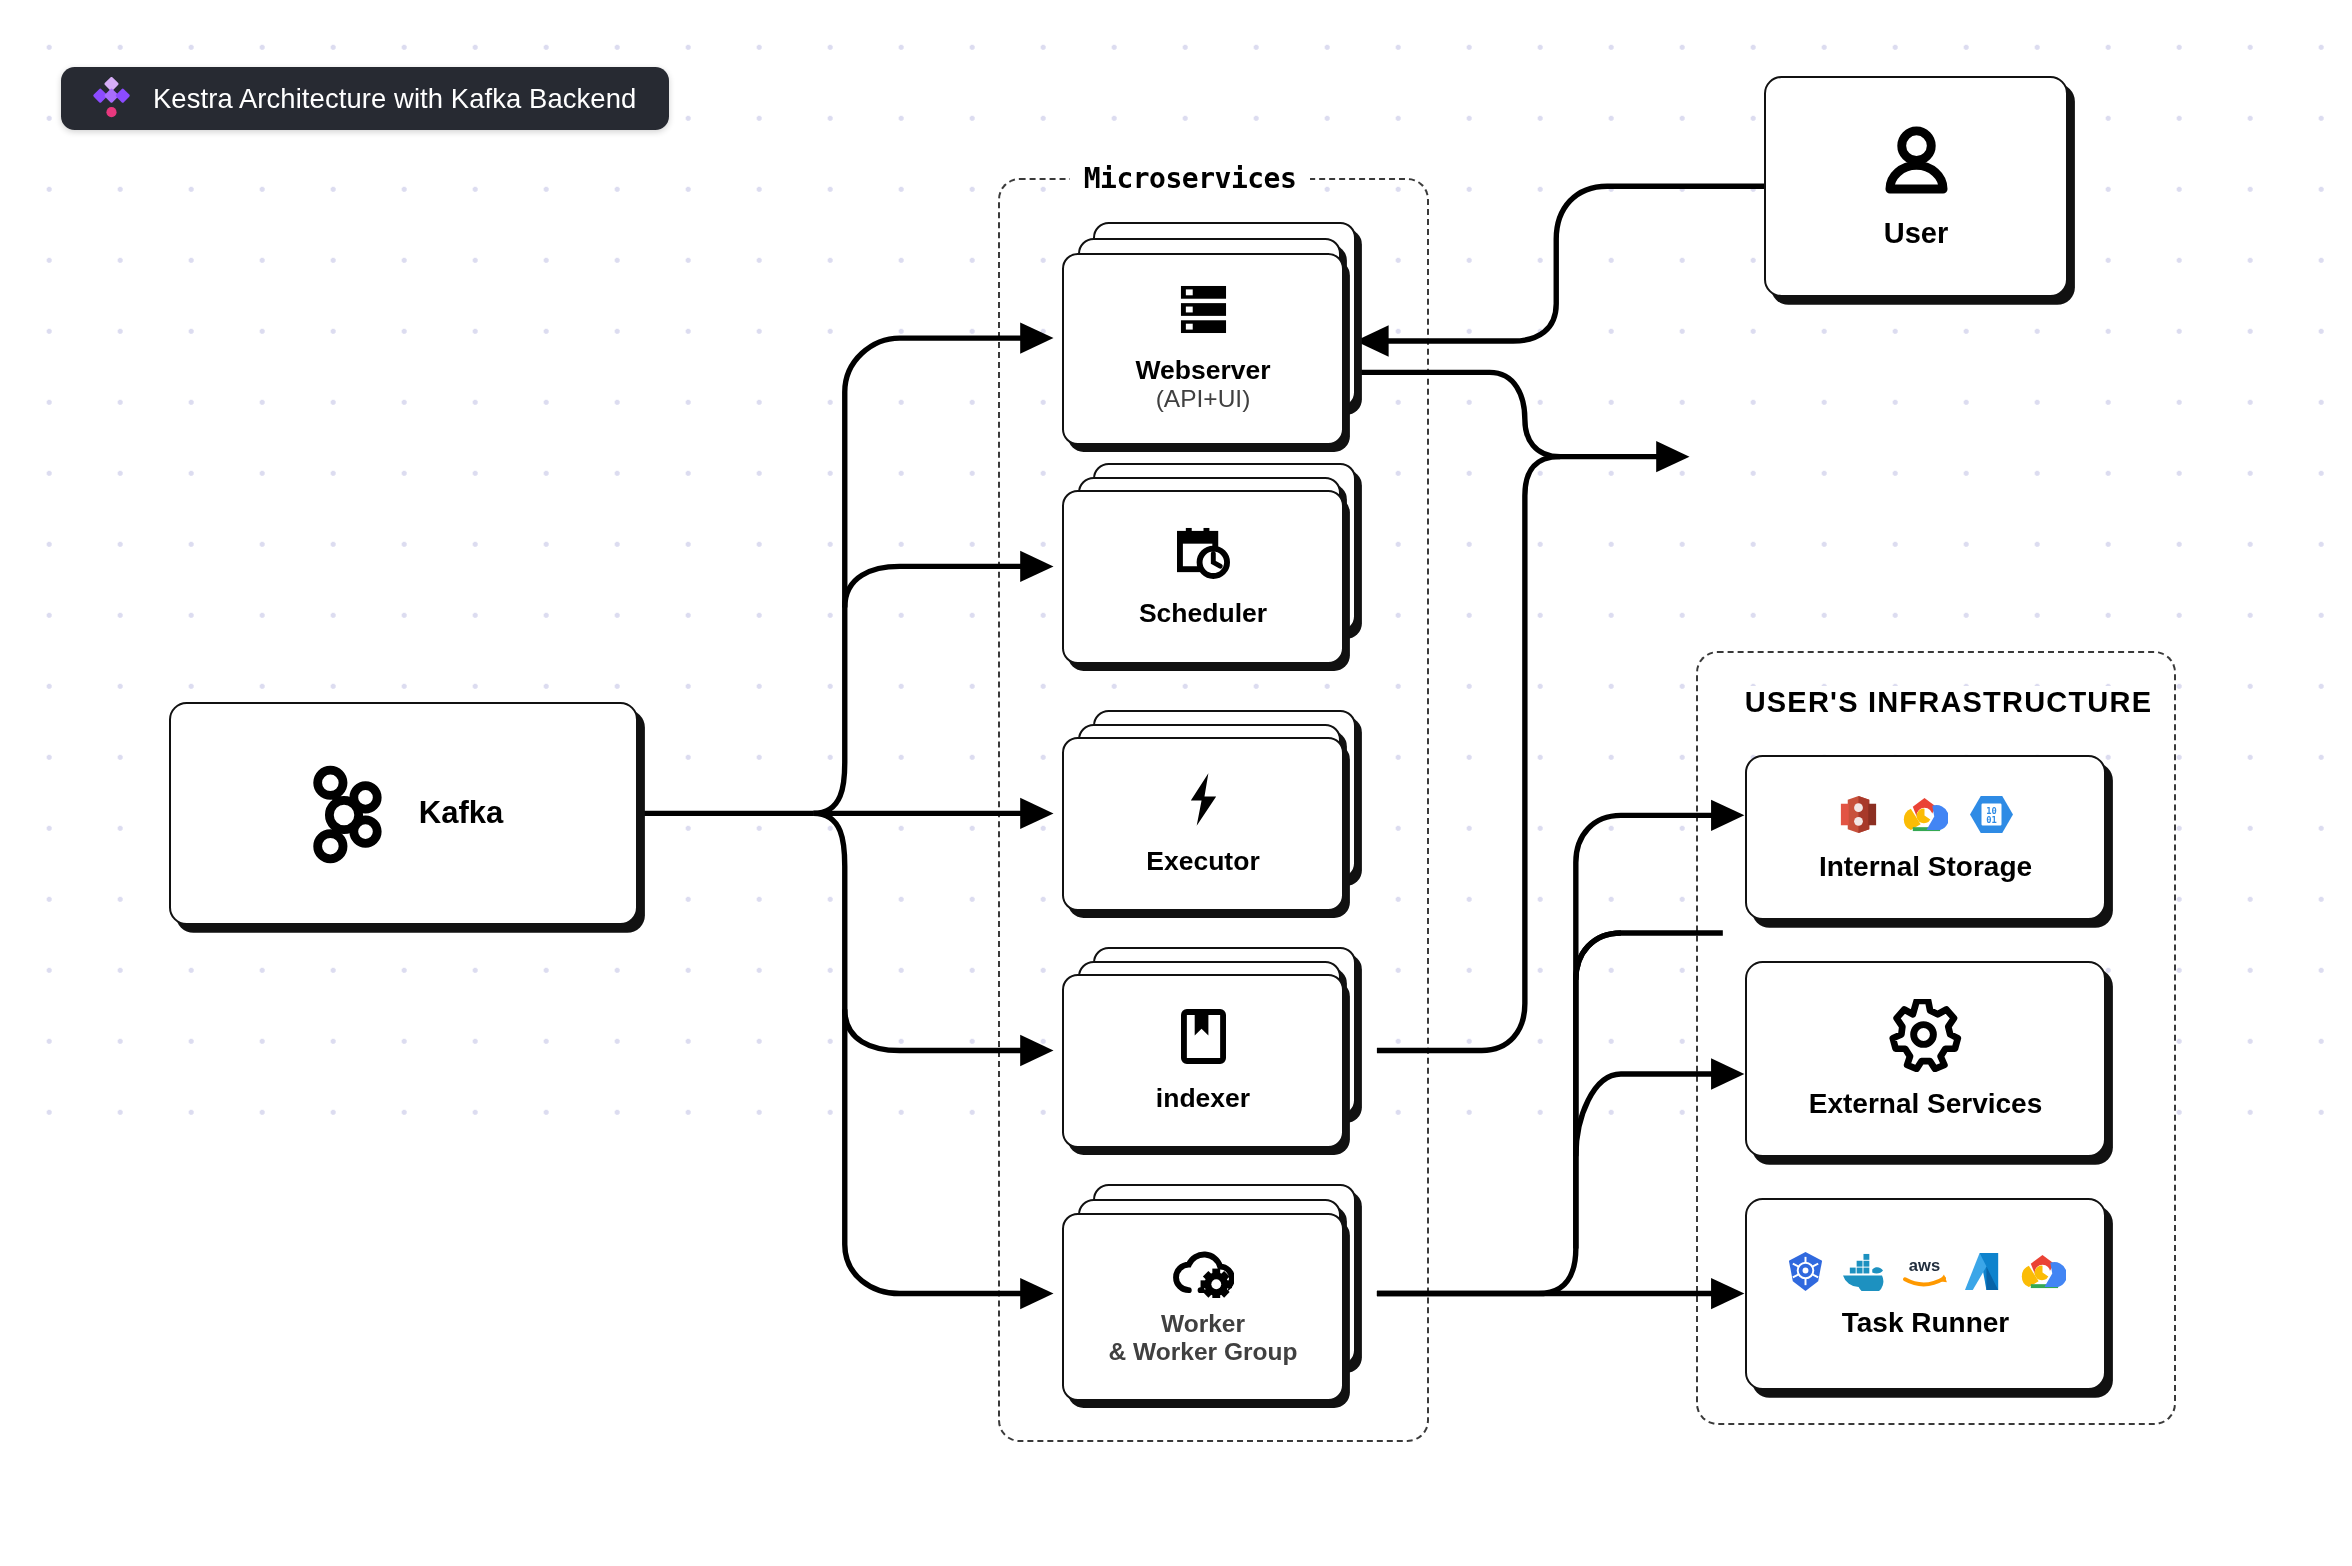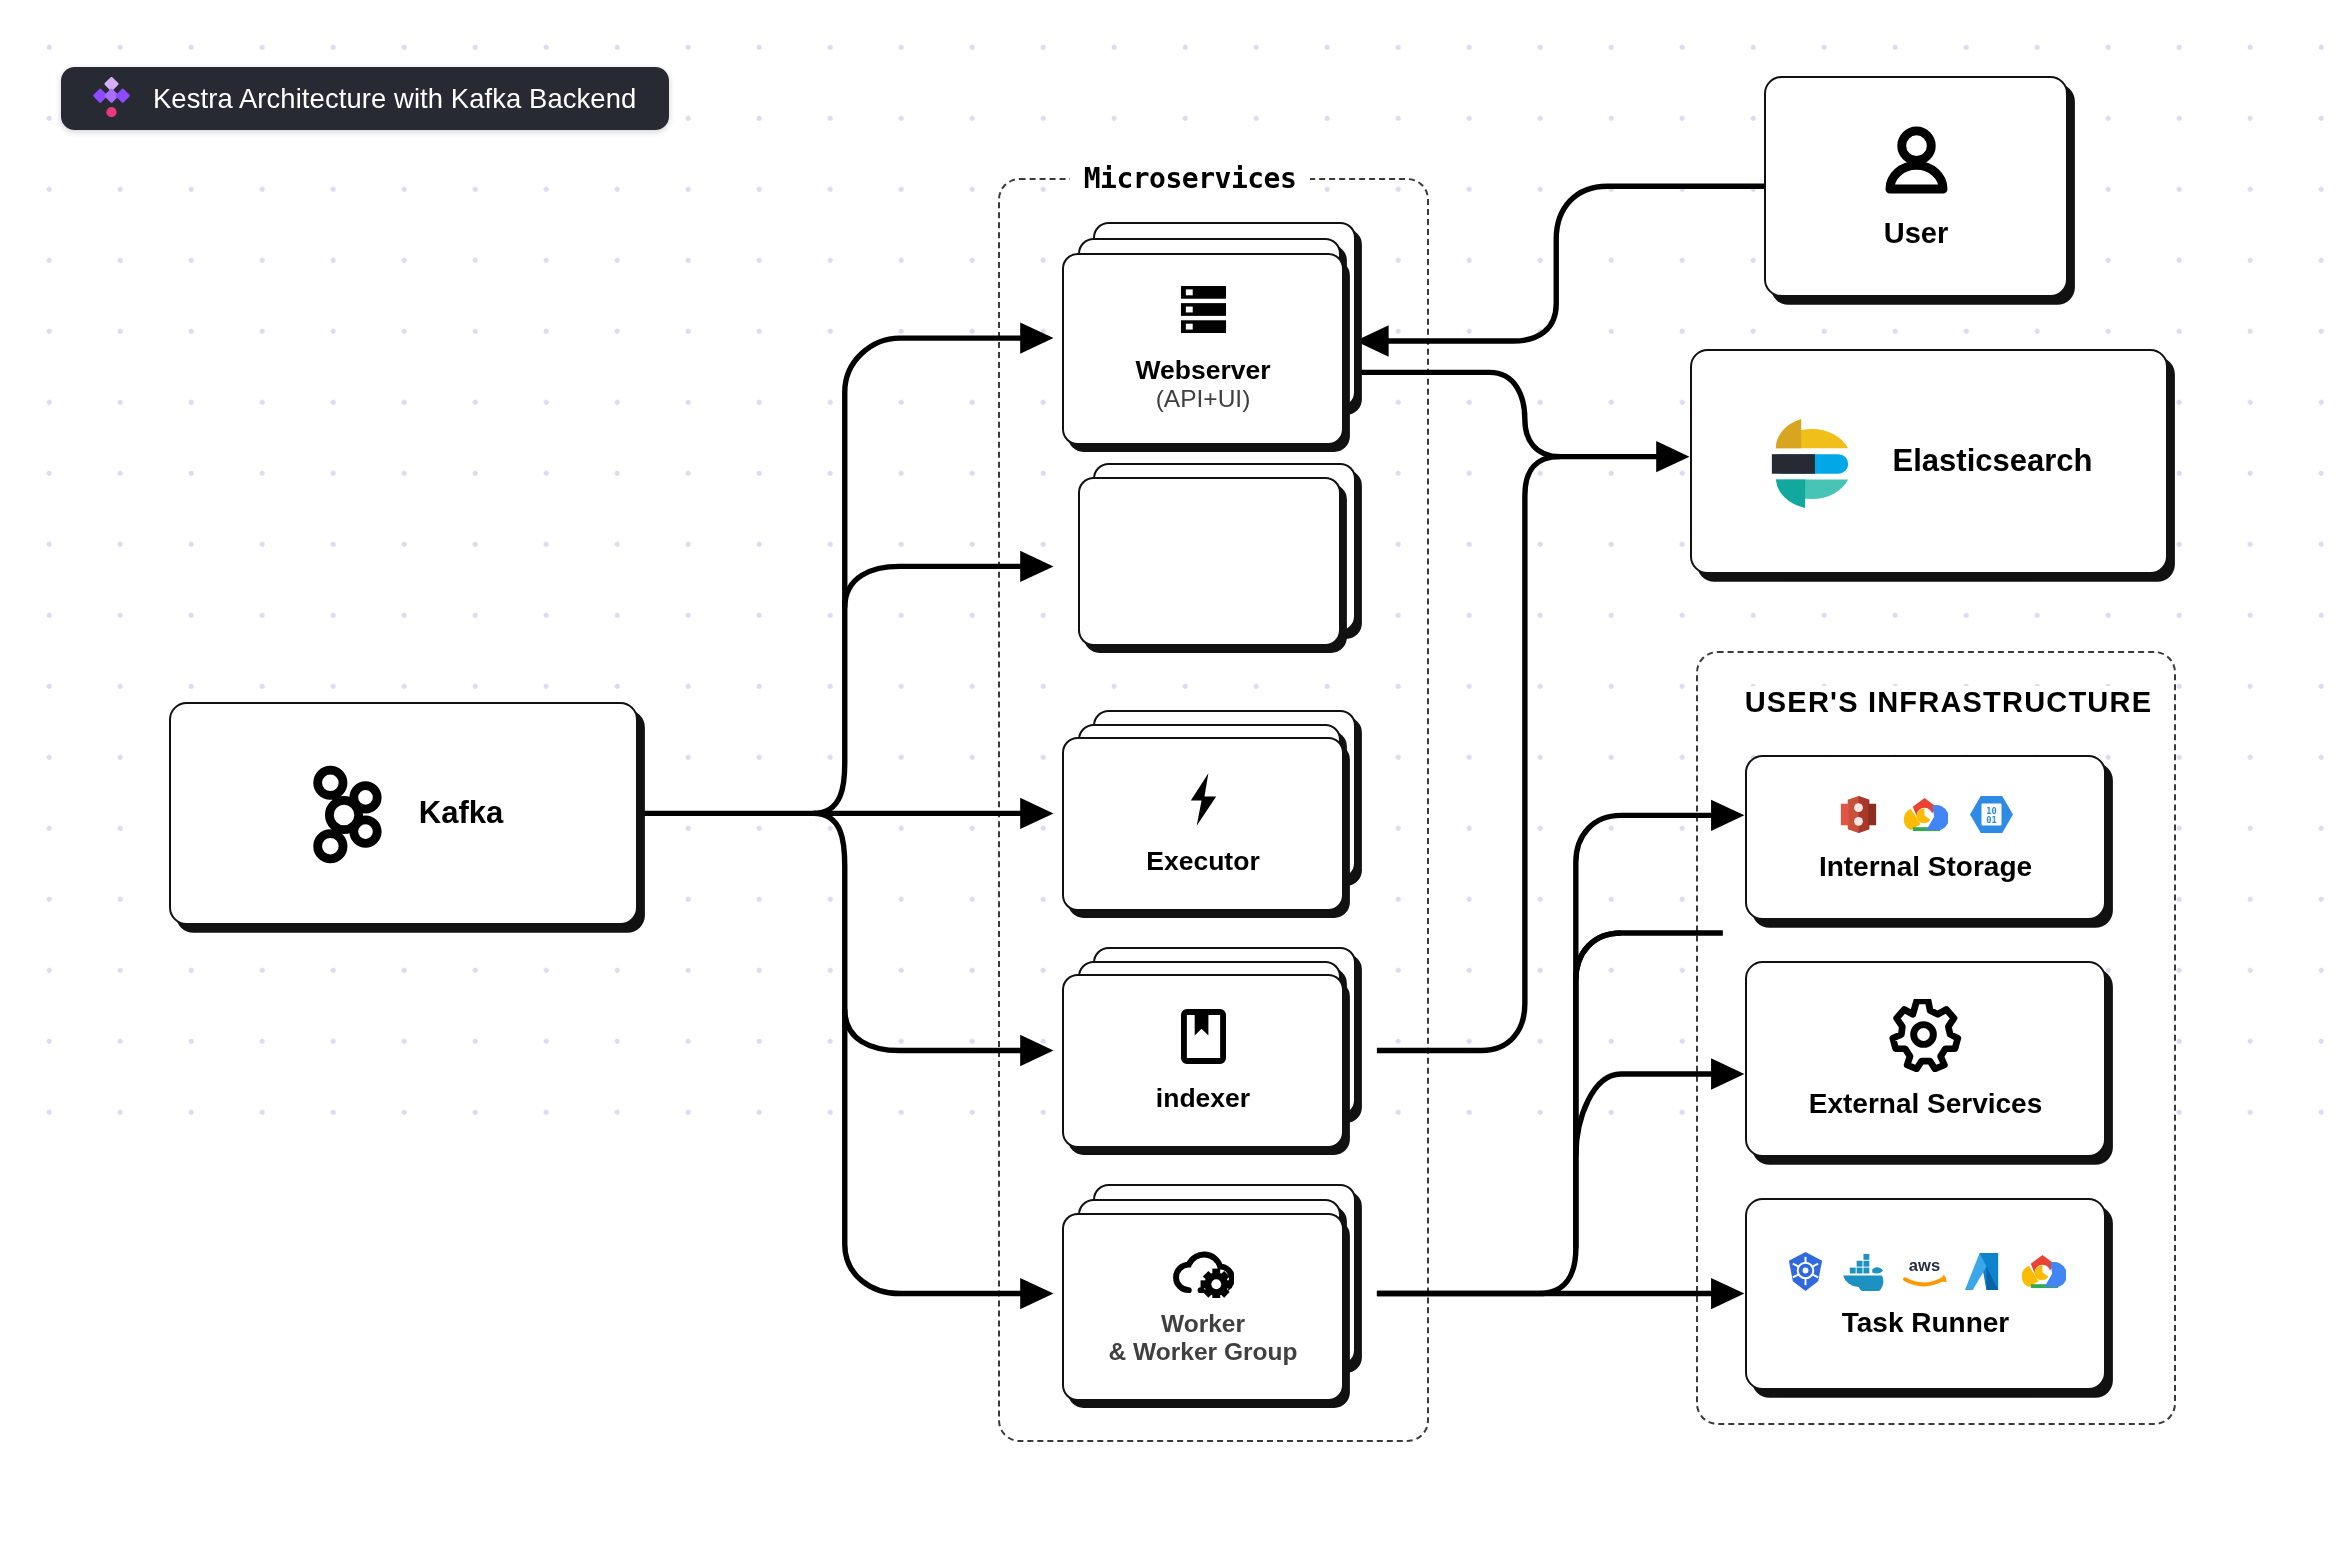--- a/index.html
+++ b/index.html
@@ -167,31 +167,20 @@
   </div>
 
   <div class="card" id="node-user" style="left:1764px;top:76px;width:304px;height:221px;">
     <svg width="65" height="71" viewBox="0 0 66 72" style="margin-bottom:21.6px;">
       <circle cx="33" cy="22" r="15" fill="none" stroke="#000" stroke-width="9"></circle>
       <path d="M 6 66 A 27 24 0 0 1 60 66 Z" fill="none" stroke="#000" stroke-width="9" stroke-linejoin="round"></path>
     </svg>
     <span class="lbl" style="font-size:29px;">User</span>
   </div>
 
-  <div class="card" id="node-elasticsearch" style="left:1690px;top:349px;width:478px;height:225px;flex-direction:row;gap:37px;">
-    <svg width="90" height="94" viewBox="0 0 92 96">
-      <path d="M 10 34 A 40 32 0 0 1 84 34 Z" fill="#F0BF1A"></path>
-      <path d="M 10 34 A 40 32 0 0 1 36 4 L 36 34 Z" fill="#D8A520"></path>
-      <rect x="6" y="40" width="78" height="20" rx="10" fill="#00A9E5"></rect>
-      <rect x="6" y="40" width="44" height="20" fill="#272A32"></rect>
-      <path d="M 10 66 A 40 32 0 0 0 84 66 Z" fill="#48C4B7"></path>
-      <path d="M 10 66 A 40 32 0 0 0 40 95 L 40 66 Z" fill="#12A89D"></path>
-    </svg>
-    <span class="lbl" style="font-size:31px;">Elasticsearch</span>
-  </div>
 
   <div class="stack" id="node-webserver" style="left:1062px;top:222px;width:294px;height:225px;">
     <div class="sheet" style="left:31px;top:0;width:263px;height:186px;"></div>
     <div class="sheet" style="left:15.7px;top:15.7px;width:263px;height:186px;"></div>
     <div class="front" style="top:31px;width:282px;height:192px;">
       <svg class="icon" width="49" height="51" viewBox="0 0 50 52">
         <rect x="2" y="2" width="46" height="13" fill="#000"></rect>
           <rect x="7" y="5.5" width="7" height="6" fill="#fff"></rect>
         <rect x="2" y="19.5" width="46" height="13" fill="#000"></rect>
           <rect x="7" y="23" width="7" height="6" fill="#fff"></rect>
@@ -199,20 +188,31 @@
           <rect x="7" y="40.5" width="7" height="6" fill="#fff"></rect>
       </svg>
       <span class="lbl">Webserver</span>
       <span class="sub">(API+UI)</span>
     </div>
   </div>
 
   <div class="stack" id="node-scheduler" style="left:1062px;top:463px;width:294px;height:212px;">
     <div class="sheet" style="left:31px;top:0;width:263px;height:169px;"></div>
     <div class="sheet" style="left:15.7px;top:13.7px;width:263px;height:169px;"></div>
+    <div class="front" style="top:27.4px;width:282px;height:174px;">
+      <svg class="icon" width="53" height="53" viewBox="0 0 54 54">
+        <rect x="3" y="8" width="36" height="36" fill="none" stroke="#000" stroke-width="6"></rect>
+        <rect x="3" y="8" width="36" height="10" fill="#000"></rect>
+        <rect x="9" y="2" width="6" height="11" fill="#000"></rect>
+        <rect x="27" y="2" width="6" height="11" fill="#000"></rect>
+        <circle cx="37" cy="37" r="14" fill="#fff" stroke="#000" stroke-width="6"></circle>
+        <path d="M 37 28 L 37 37 L 44 41" fill="none" stroke="#000" stroke-width="5" stroke-linecap="round"></path>
+      </svg>
+      <span class="lbl">Scheduler</span>
+    </div>
   </div>
 
   <div class="stack" id="node-executor" style="left:1062px;top:710px;width:294px;height:212px;padding-left:8px;">
     <div class="sheet" style="left:31px;top:0;width:263px;height:169px;"></div>
     <div class="sheet" style="left:15.7px;top:13.7px;width:263px;height:169px;"></div>
     <div class="front" style="top:27.4px;width:282px;height:174px;">
       <svg class="icon" width="39" height="55" viewBox="0 0 40 56">
         <path d="M 25 1 L 7 29 L 18 29 L 13 55 L 33 25 L 21 25 Z" fill="#000"></path>
       </svg>
       <span class="lbl">Executor</span>

